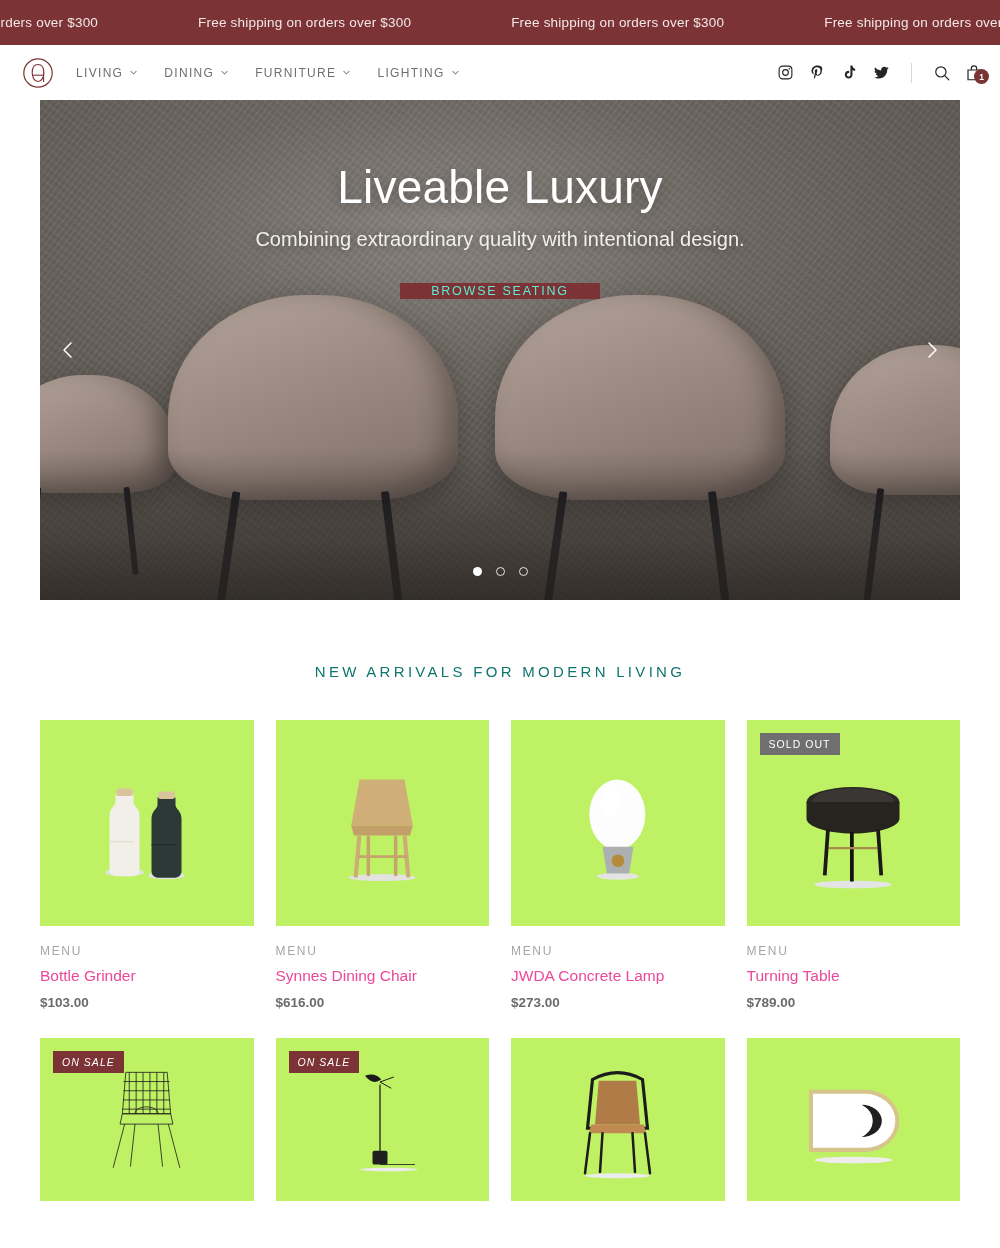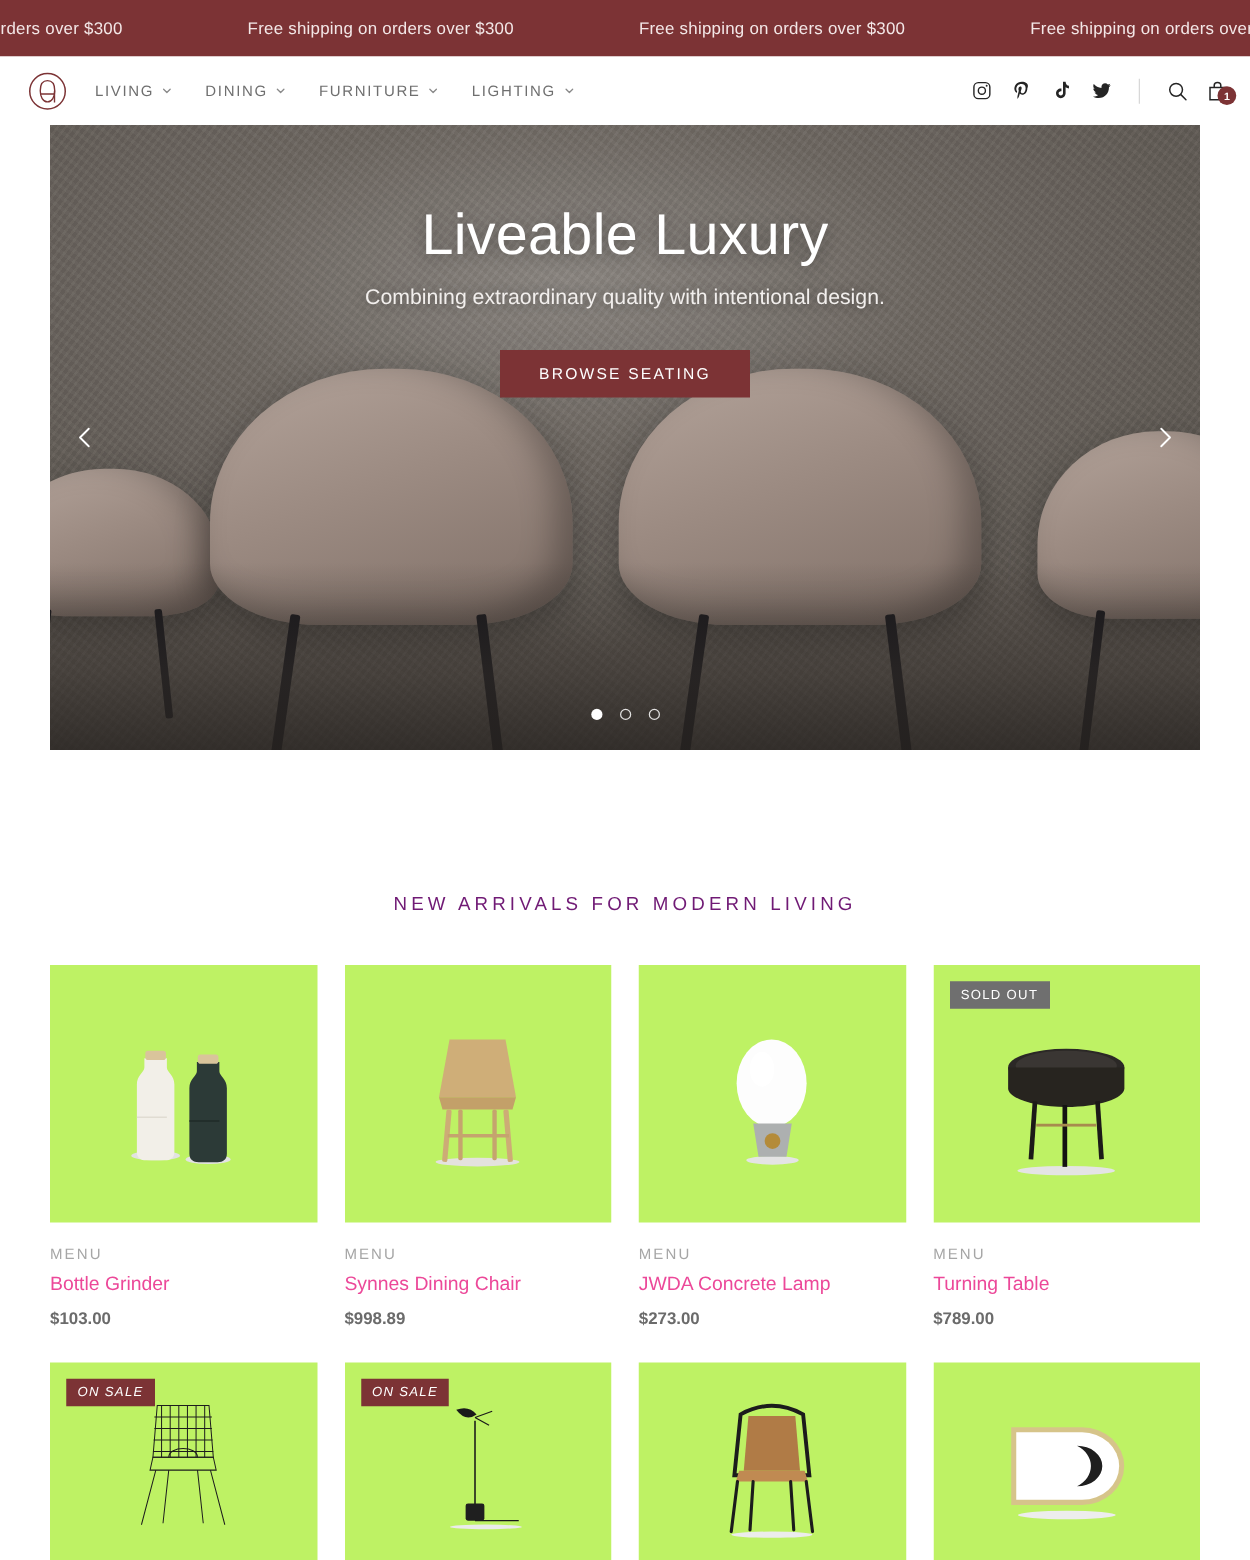--- a/index.html
+++ b/index.html
@@ -80,27 +80,27 @@
     position:absolute; background:#17161a; border-radius:2px;
   }
   .hero-copy {
     position:absolute; left:0; right:0; top:60px; text-align:center; z-index:5;
   }
   .hero-title {
     color:#fff; font-size:46px; font-weight:300; letter-spacing:.005em;
     text-shadow:0 2px 14px rgba(0,0,0,.33);
   }
   .hero-sub {
-    color:#f2efed; font-size:17px; font-weight:300; margin-top:14px;
+    color:#f2efed; font-size:20px; font-weight:300; margin-top:14px;
     text-shadow:0 1px 10px rgba(0,0,0,.35);
   }
   .hero-btn {
     display:inline-block; margin-top:32px; background:#7C3335;
-    color:#ffffff; font-size:12.5px; letter-spacing:.14em;
-    padding:12px 31px; border:none; cursor:pointer;
+    color:#5eead4; font-size:12.5px; letter-spacing:.14em;
+    padding:1px 31px; border:none; cursor:pointer;
     font-family:inherit; text-transform:uppercase;
   }
   .hero-arrow {
     position:absolute; top:50%; transform:translateY(-50%);
     width:40px; height:40px; cursor:pointer; z-index:6;
     display:flex; align-items:center; justify-content:center;
   }
   .hero-arrow.left { left:8px; }
   .hero-arrow.right { right:8px; }
   .hero-dots {
@@ -108,22 +108,22 @@
     display:flex; justify-content:center; gap:14px; z-index:6;
   }
   .dot {
     width:9px; height:9px; border-radius:50%;
     border:1.4px solid rgba(255,255,255,.85); cursor:pointer;
   }
   .dot.active { background:#fff; }
 
   
   .section-title {
-    text-align:center; margin-top:115px;
-    font-size:15px; letter-spacing:.22em; color:#701a75;
+    text-align:center; margin-top:63px;
+    font-size:15px; letter-spacing:.22em; color:#0f766e;
     text-transform:uppercase; font-weight:400;
   }
 
   
   .grid {
     margin:40px 40px 0; display:grid;
     grid-template-columns:repeat(4, 1fr); gap:22px;
   }
   .card { cursor:pointer; }
   .card-img {
@@ -331,21 +331,21 @@
       <path d="M56 104h88l-4 14H60z" fill="#c3a069"></path>
       <rect x="62" y="118" width="6" height="60" rx="2" fill="#cdac76" transform="rotate(5 65 148)"></rect>
       <rect x="132" y="118" width="6" height="60" rx="2" fill="#cdac76" transform="rotate(-5 135 148)"></rect>
       <rect x="78" y="118" width="5" height="58" rx="2" fill="#c5a46e"></rect>
       <rect x="117" y="118" width="5" height="58" rx="2" fill="#c5a46e"></rect>
       <rect x="66" y="146" width="70" height="4" fill="#c5a46e"></rect>
     </svg>
       </div>
       <div class="vendor">MENU</div>
       <div class="pname">Synnes Dining Chair</div>
-      <div class="pprice">$998.89</div>
+      <div class="pprice">$616.00</div>
     </div>
     <div class="card">
       <div class="card-img">
         <svg viewBox="0 0 200 200" width="140" height="140">
       <ellipse cx="100" cy="176" rx="30" ry="5" fill="#e4e4e4"></ellipse>
       <ellipse cx="99" cy="88" rx="40" ry="50" fill="#fdfdfd"></ellipse>
       <ellipse cx="88" cy="72" rx="14" ry="20" fill="#ffffff" opacity=".9"></ellipse>
       <path d="M78 134h44l-6 38H84z" fill="#adb0b0"></path>
       <circle cx="100" cy="154" r="9" fill="#b48b39"></circle>
     </svg>

